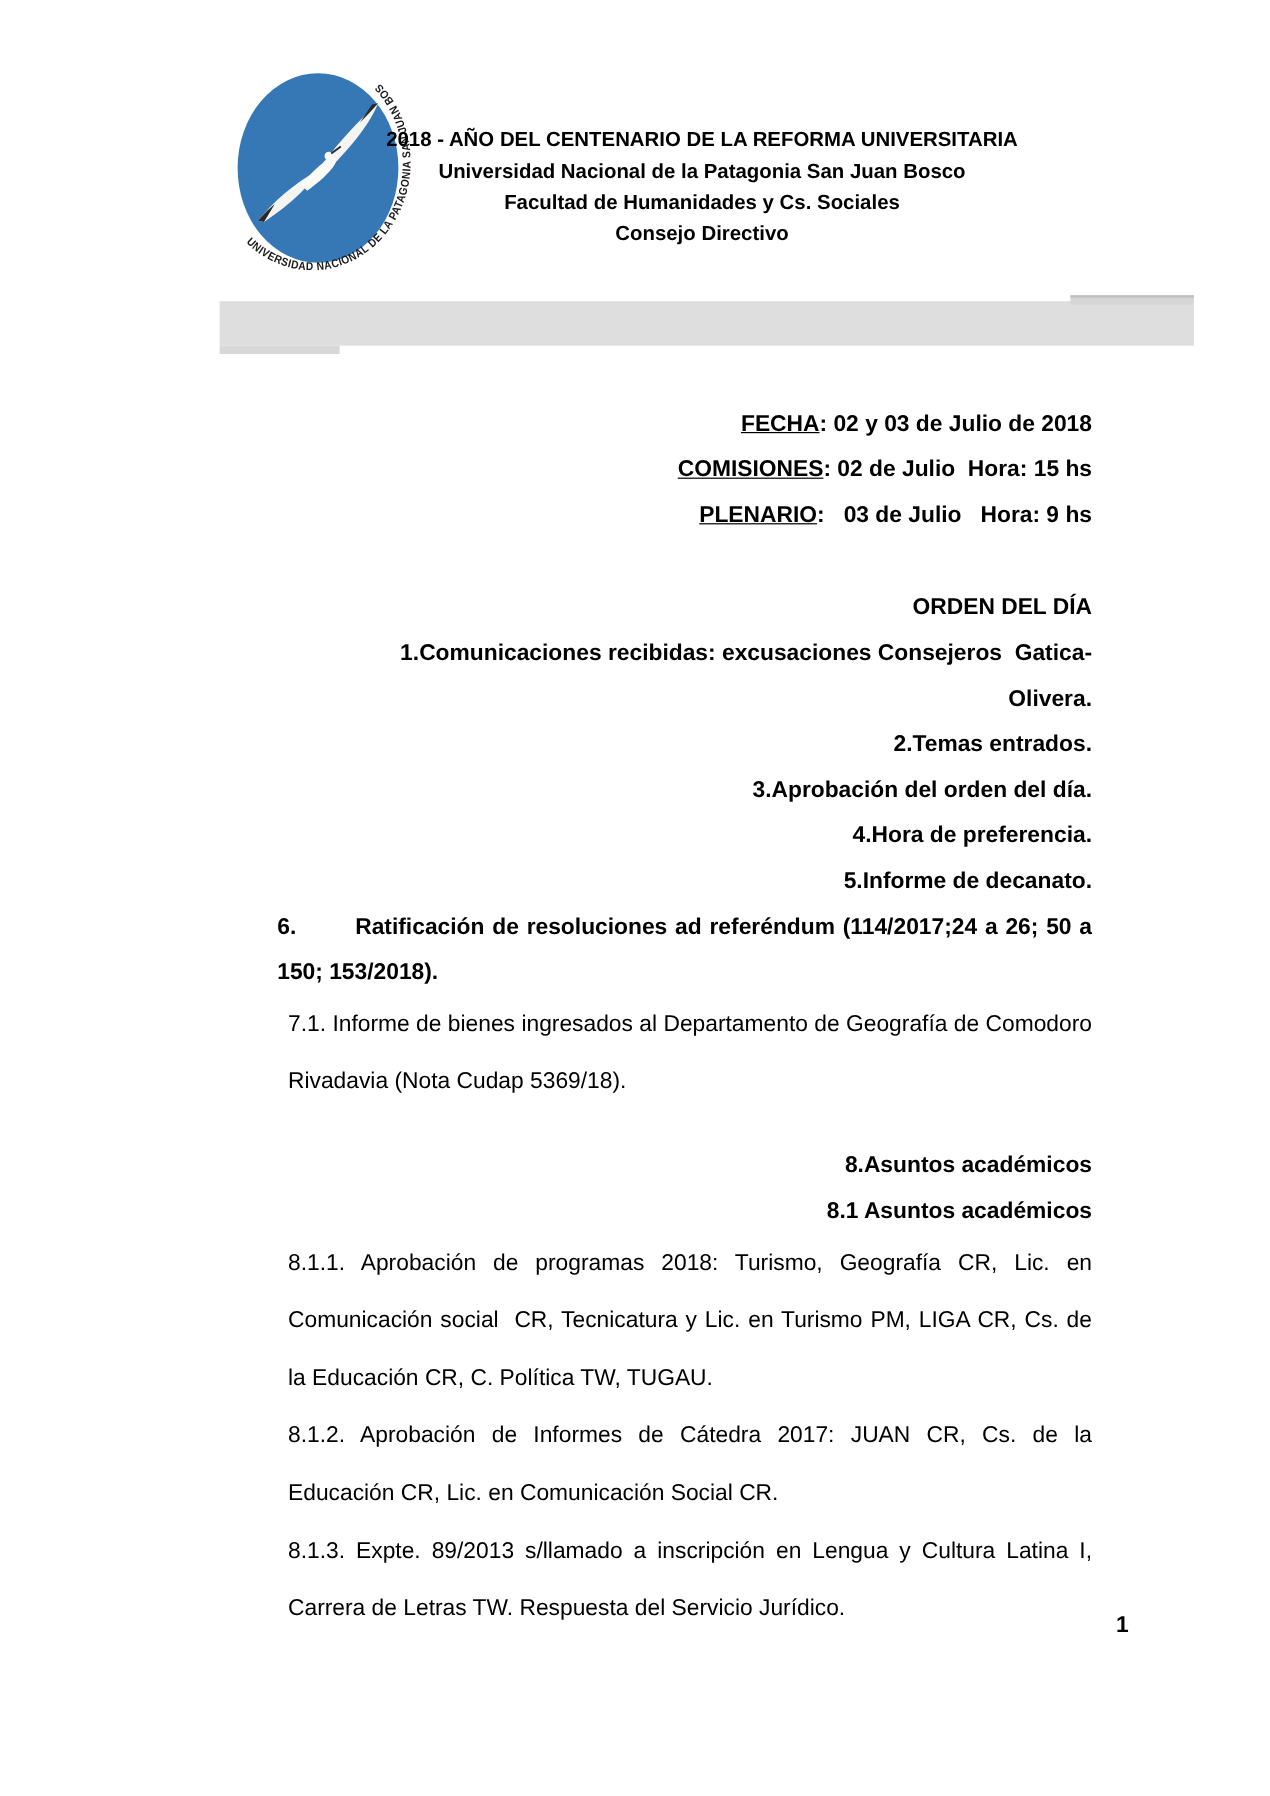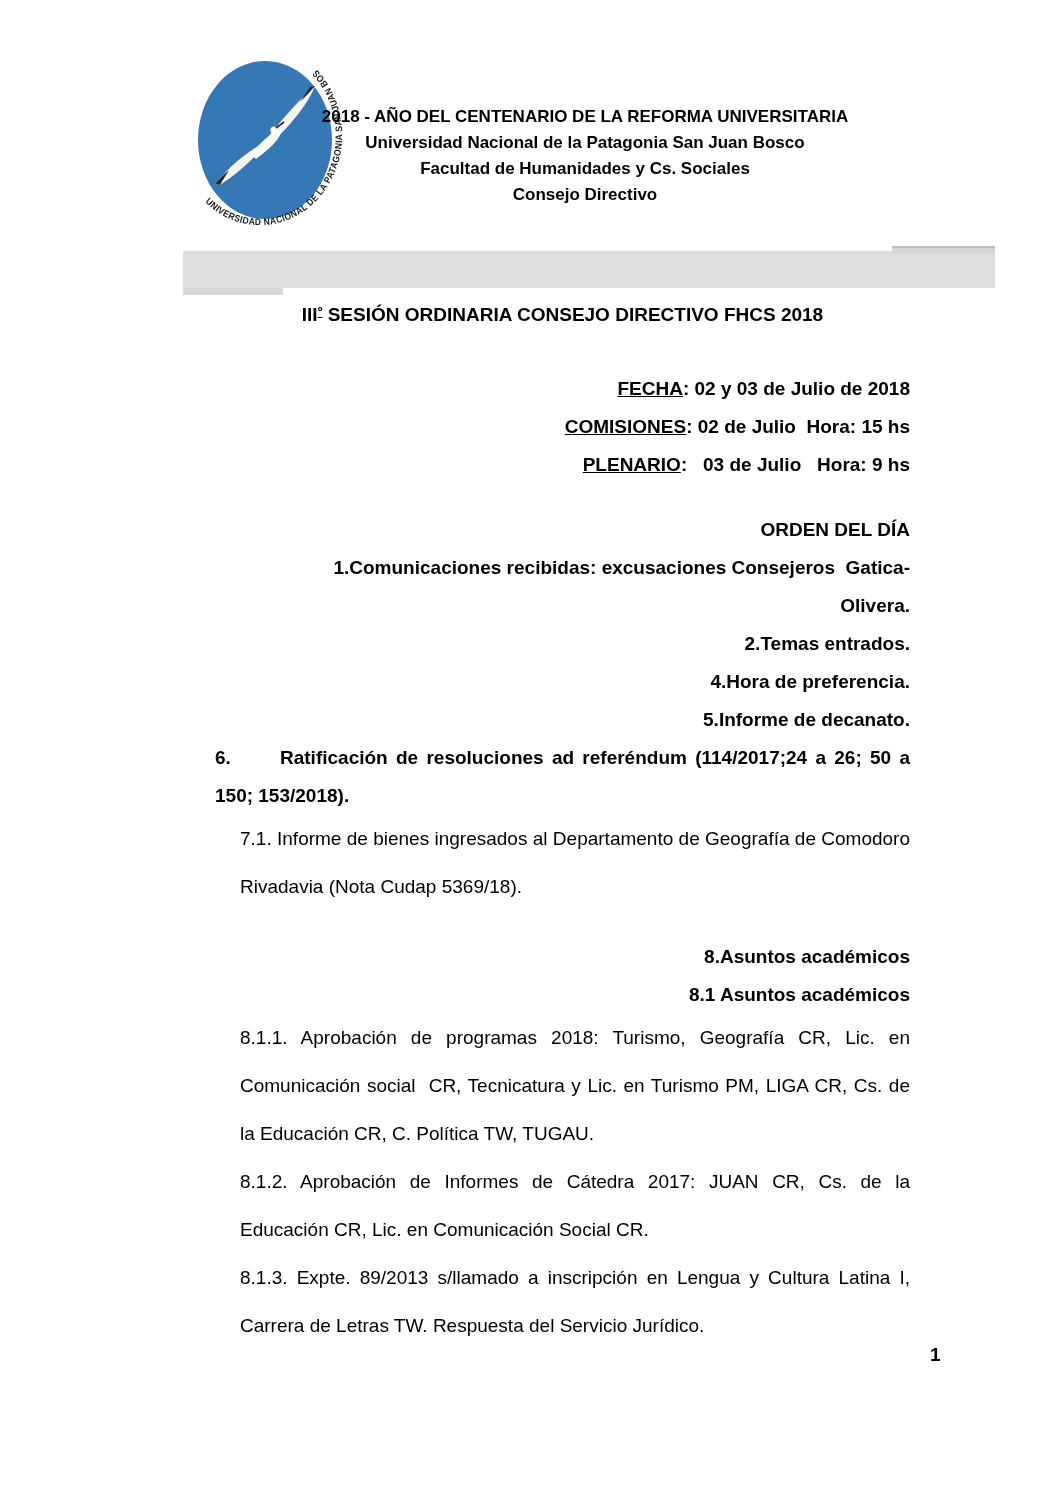--- a/index.html
+++ b/index.html
@@ -18,23 +18,23 @@
     text-align: center; font-weight: bold; font-size: 17px; line-height: 26px;
   }
   .graybar { position: absolute; left: 183px; top: 251px; width: 812px; height: 37px; background: #dedede; }
   .graybar-step-right { position: absolute; left: 892px; top: 246px; width: 103px; height: 6px; background: #d6d6d6; border-top: 2px solid #bfbfbf; }
   .graybar-tail { position: absolute; left: 183px; top: 288px; width: 100px; height: 7px; background: #d8d8d8; }
   .content { position: absolute; left: 215px; top: 292px; width: 695px; font-size: 19px; }
   .doc-title { margin: 8px 0 0 0; text-align: center; font-weight: bold; font-size: 19px; line-height: 24px; }
   .ord { text-decoration: underline; font-size: 13px; vertical-align: 5px; }
   .meta { margin-top: 43px; font-weight: bold; line-height: 38px; }
   .meta .u { text-decoration: underline; }
-  .orden-heading { margin-top: 27px; font-weight: bold; line-height: 38px; }
+  .orden-heading { margin-top: 39px; font-weight: bold; line-height: 38px; }
   p { margin: 0; text-align: right; }
-  .item { line-height: 38px; font-weight: bold; }
+  .item { line-height: 38px; font-weight: bold; margin-left: 16px; }
   .item .num { display: inline-block; width: 65px; }
   .justify { text-align: justify; }
   .gap7 { margin-top: 28px; }
   .gap8 { margin-top: 27px; }
   .sub { margin-left: 25px; line-height: 48px; font-weight: normal; text-align: justify; }
   .sub-heading { margin-left: 13px; font-weight: bold; line-height: 38px; }
   .page-number { position: absolute; left: 930px; top: 1344px; font-weight: bold; font-size: 19px; }
 </style>
 </head>
 <body>
@@ -69,32 +69,32 @@
     <div>Facultad de Humanidades y Cs. Sociales</div>
     <div>Consejo Directivo</div>
   </div>
 
   <div class="graybar"></div>
   <div class="graybar-step-right"></div>
   <div class="graybar-tail"></div>
 
   <div class="content">
 
-    <p class="doc-title"><span>III</span><span class="ord">º</span><span> SESIÓN ORDINARIA CONSEJO DIRECTIVO FHCS 2018</span></p>
 
     <div class="meta">
       <p><span class="u">FECHA</span><span>: 02 y 03 de Julio de 2018</span></p>
       <p><span class="u">COMISIONES</span><span>: 02 de Julio&nbsp; Hora: 15 hs</span></p>
       <p><span class="u">PLENARIO</span><span>:&nbsp;&nbsp; 03 de Julio&nbsp;&nbsp; Hora: 9 hs</span></p>
     </div>
 
     <p class="orden-heading">ORDEN DEL DÍA</p>
 
     <p class="item"><span class="num">1.</span><span>Comunicaciones recibidas: excusaciones Consejeros&nbsp; Gatica-Olivera.</span></p>
     <p class="item"><span class="num">2.</span><span>Temas entrados.</span></p>
+    <p class="item"><span class="num">3.</span><span>Aprobación del orden del día.</span></p>
     <p class="item"><span class="num">4.</span><span>Hora de preferencia.</span></p>
     <p class="item"><span class="num">5.</span><span>Informe de decanato.</span></p>
     <p class="item justify"><span class="num">6.</span><span>Ratificación de resoluciones ad referéndum (114/2017;24 a 26; 50 a 150; 153/2018).</span></p>
 
     <p class="sub">7.1. Informe de bienes ingresados al Departamento de Geografía de Comodoro Rivadavia (Nota Cudap 5369/18).</p>
 
     <p class="item gap8"><span class="num">8.</span><span>Asuntos académicos</span></p>
     <p class="sub-heading">8.1 Asuntos académicos</p>
     <p class="sub">8.1.1. Aprobación de programas 2018: Turismo, Geografía CR, Lic. en Comunicación social&nbsp; CR, Tecnicatura y Lic. en Turismo PM, LIGA CR, Cs. de la Educación CR, C. Política TW, TUGAU.</p>
     <p class="sub">8.1.2. Aprobación de Informes de Cátedra 2017: JUAN CR, Cs. de la Educación CR, Lic. en Comunicación Social CR.</p>

